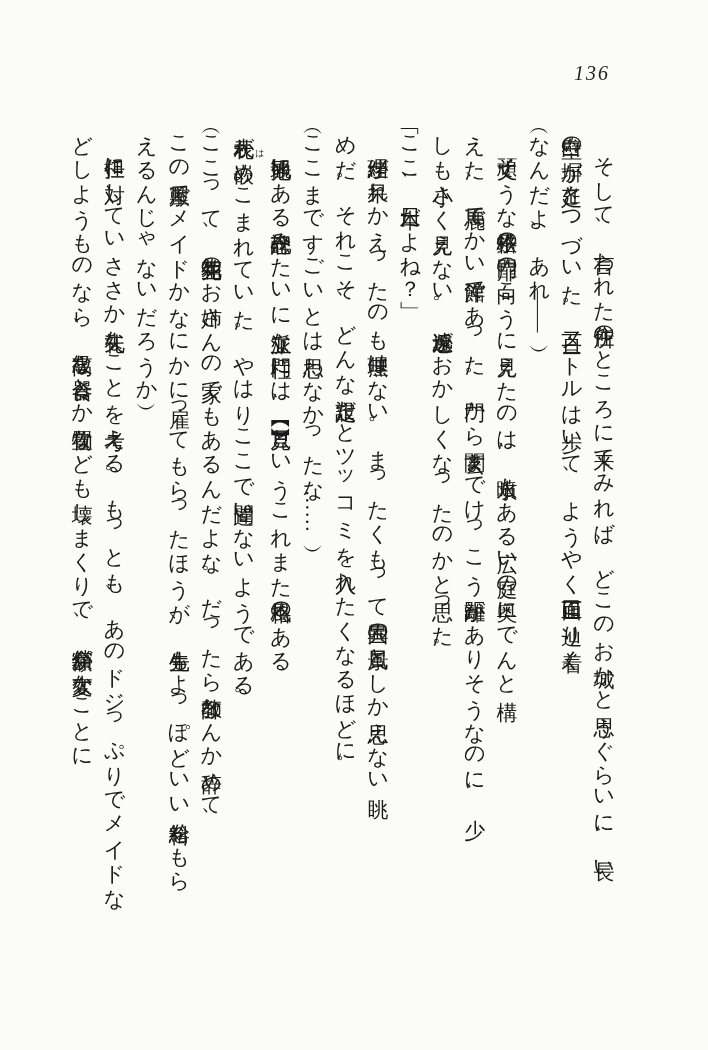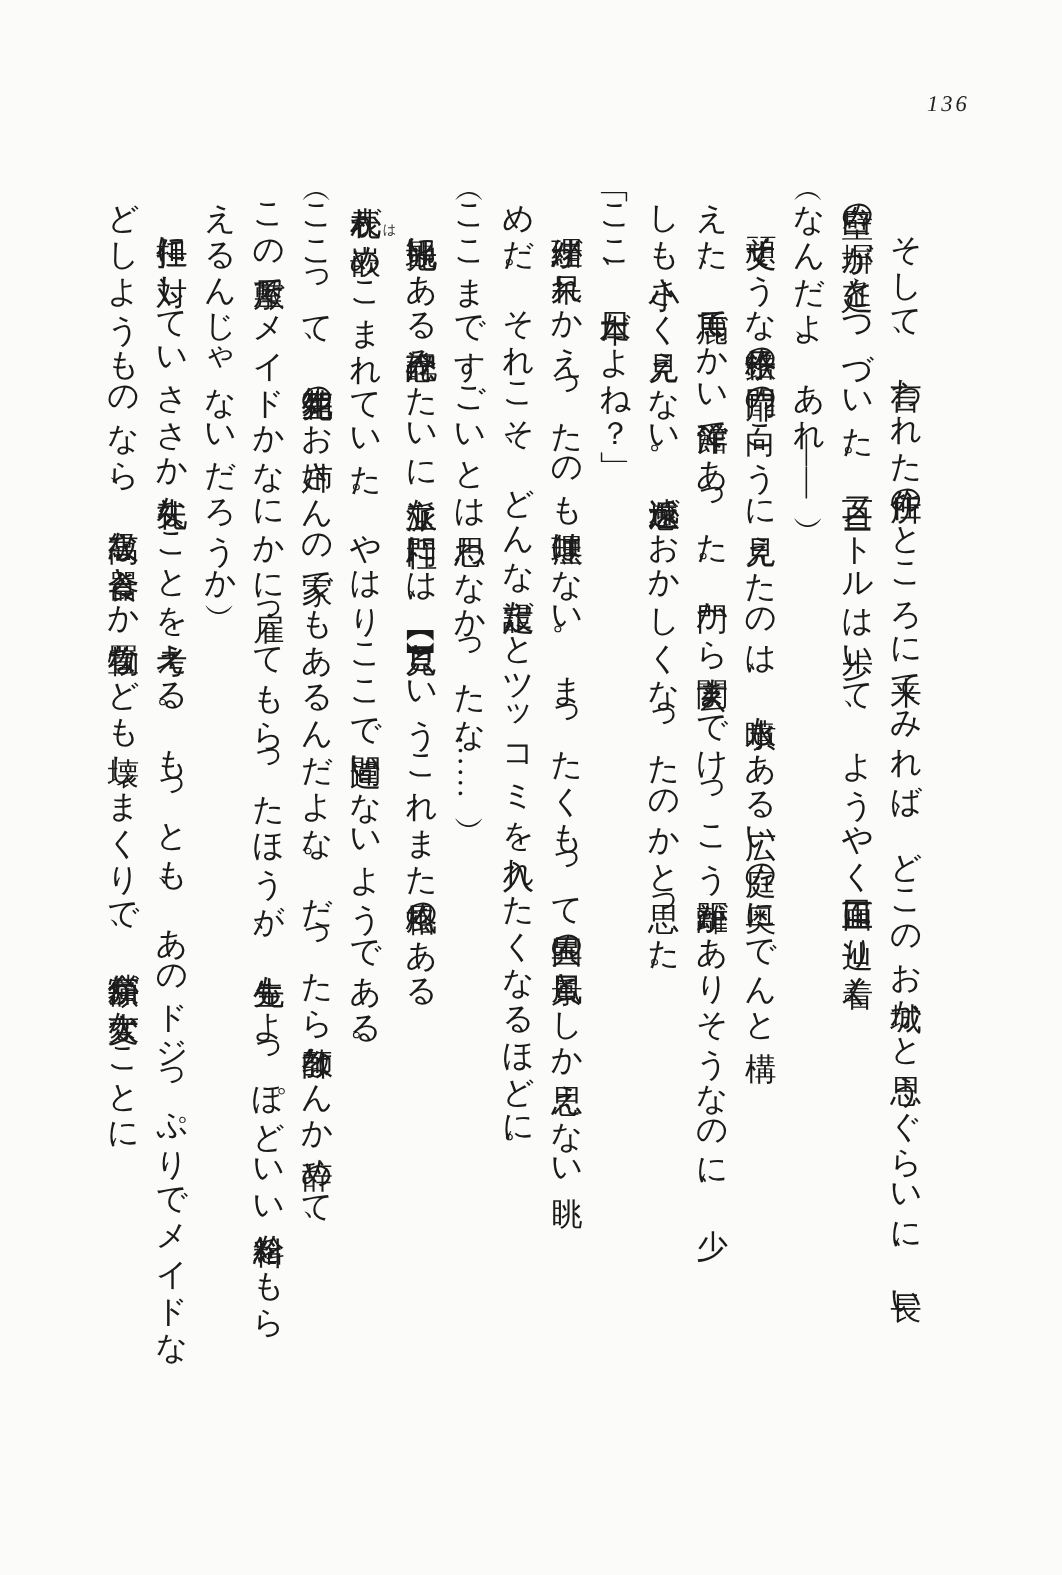--- a/index.html
+++ b/index.html
@@ -16,25 +16,24 @@
     overflow: hidden;
   }
   .page {
     position: absolute;
     inset: 0;
   }
   .page-number {
     position: absolute;
     top: 62px;
     left: 574px;
-    font-size: 15px;
+    font-size: 20px;
     font-style: italic;
     letter-spacing: 2px;
     color: #222;
-    margin-left: 44px;
   }
   .text-block {
     position: absolute;
     top: 121px;
     right: 88px;
     height: 846px;
     writing-mode: vertical-rl;
     text-orientation: mixed;
     font-size: 21px;
     letter-spacing: 0.5px;

